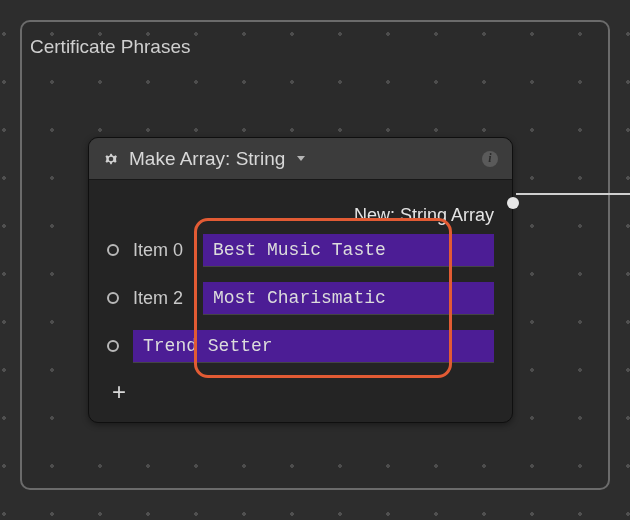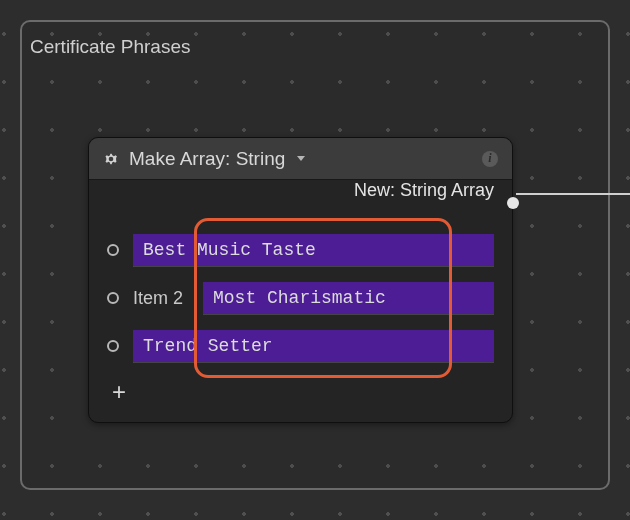--- a/index.html
+++ b/index.html
@@ -83,21 +83,21 @@
   }
 
   .node-body {
     padding: 0 18px 18px 18px;
     position: relative;
   }
 
   .output-row {
     display: flex;
     justify-content: flex-end;
-    align-items: flex-start;
+    align-items: flex-end;
     height: 46px;
     gap: 12px;
     color: #e4e4e4;
     font-size: 18px;
     position: relative;
   }
   .output-port {
     position: absolute;
     right: -25px; top: 50%;
     transform: translateY(-50%);
@@ -183,20 +183,21 @@
     <span class="info">i</span>
   </div>
   <div class="node-body">
     <div class="output-row">
       <span>New: String Array</span>
       <span class="output-port"></span>
     </div>
     <div class="items">
       <div class="item-row">
         <span class="port-in"></span>
+        <span class="item-label">Item 0</span>
         <input class="item-value" value="Best Music Taste" style="">
       </div>
       <div class="item-row">
         <span class="port-in"></span>
         <span class="item-label">Item 2</span>
         <input class="item-value" value="Most Charismatic" style="">
       </div>
       <div class="item-row">
         <span class="port-in"></span>
         <input class="item-value" value="Trend Setter" style="">

